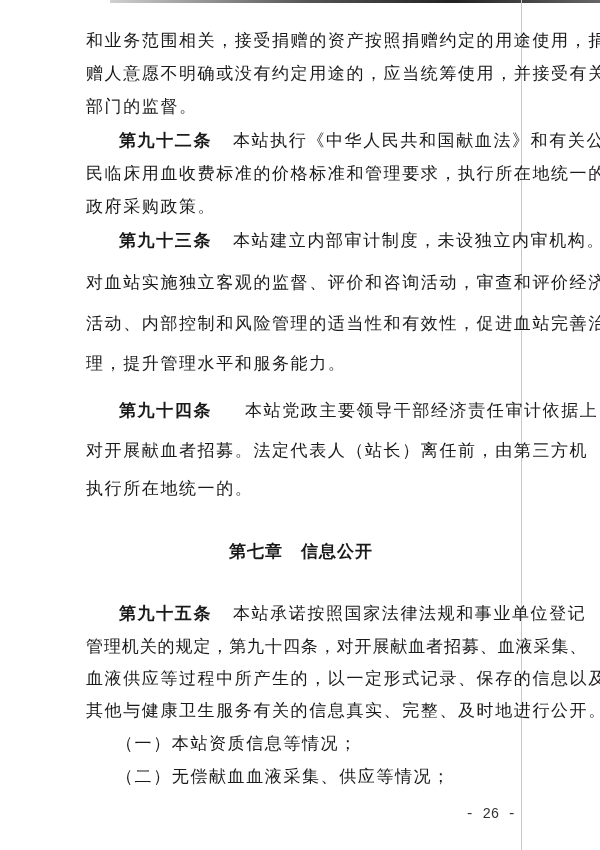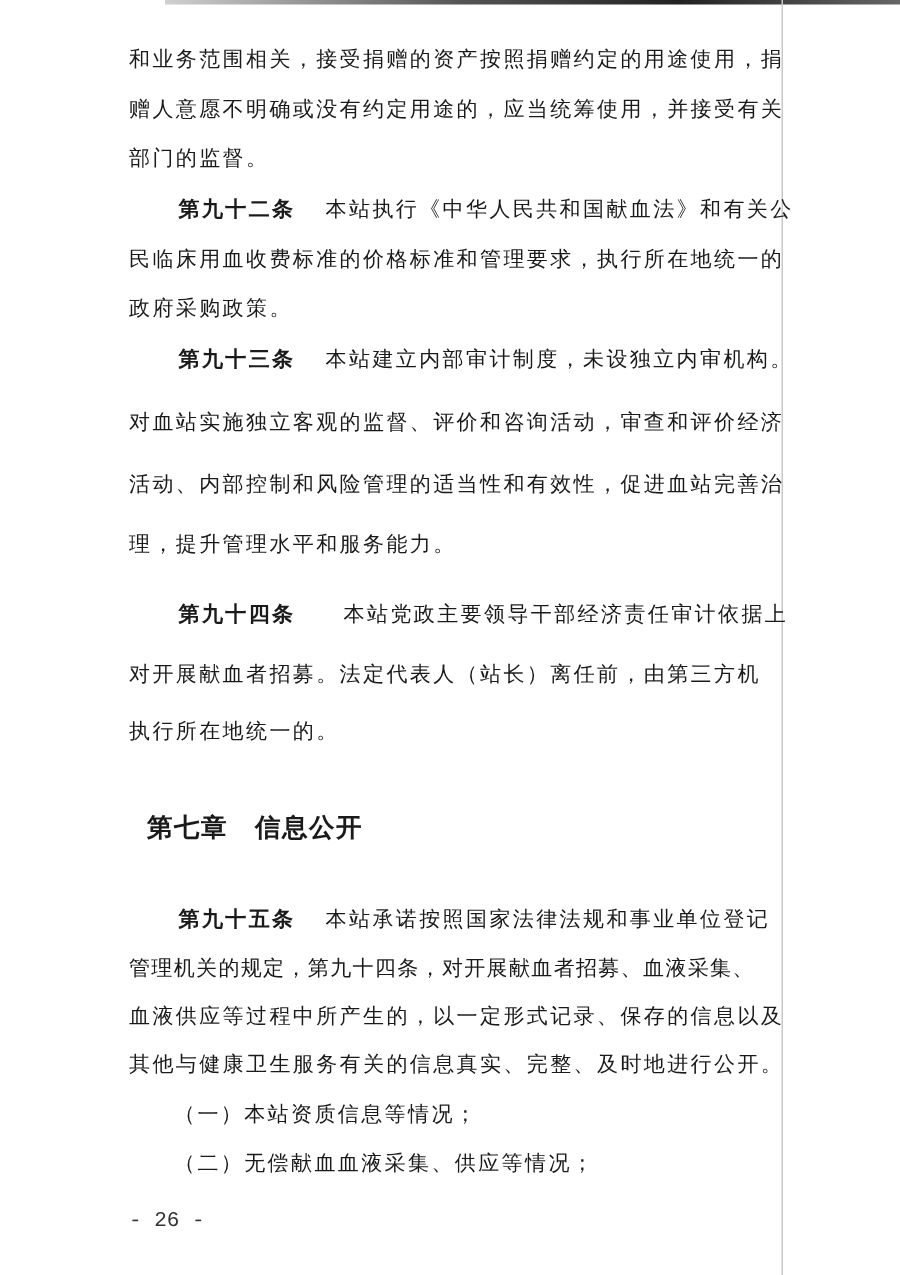--- a/index.html
+++ b/index.html
@@ -3,27 +3,27 @@
   <meta charset="utf-8">
   <style>
     html, body { margin: 0; padding: 0; background: #ffffff; }
     body { width: 600px; height: 850px; position: relative; overflow: hidden;
            font-family: "DejaVu Serif", "Liberation Serif", serif; color: #1a1a1a; }
     .top-edge { position: absolute; left: 110px; top: 0; width: 490px; height: 3px;
                 background: linear-gradient(to right, #d0d0d0, #555 40%, #222 70%, #666); }
     .fold-line { position: absolute; left: 521px; top: 0; width: 1px; height: 850px;
                  background: #c8c8c8; }
     .page { position: absolute; left: 86px; top: 0; width: 430px; }
-    .line { position: absolute; left: 0; width: 460px; font-size: 14px; line-height: 20px;
+    .line { position: absolute; left: 0; width: 460px; font-size: 17px; line-height: 20px;
             white-space: nowrap; letter-spacing: 1.6px; }
     .b { font-weight: bold; font-family: "DejaVu Sans", "Liberation Sans", sans-serif; margin-top: 45px; }
-    .chapter { position: absolute; left: 12px; width: 430px; text-align: left;
+    .chapter { position: absolute; left: 0; width: 430px; text-align: center;
                font-size: 17px; font-weight: bold;
                font-family: "DejaVu Sans", "Liberation Sans", sans-serif; letter-spacing: 1px; }
-    .pagenum { position: absolute; left: 0; width: 430px; text-align: left;
+    .pagenum { position: absolute; left: 0; width: 430px; text-align: right;
                font-size: 14px; font-family: "Liberation Mono", monospace; color: #333; }
   </style>
 </head>
 <body>
 
 <div class="top-edge"></div>
 <div class="fold-line"></div>
 
 <div class="page">
   <div class="line" style="top:30px">和业务范围相关，接受捐赠的资产按照捐赠约定的用途使用，捐</div>

